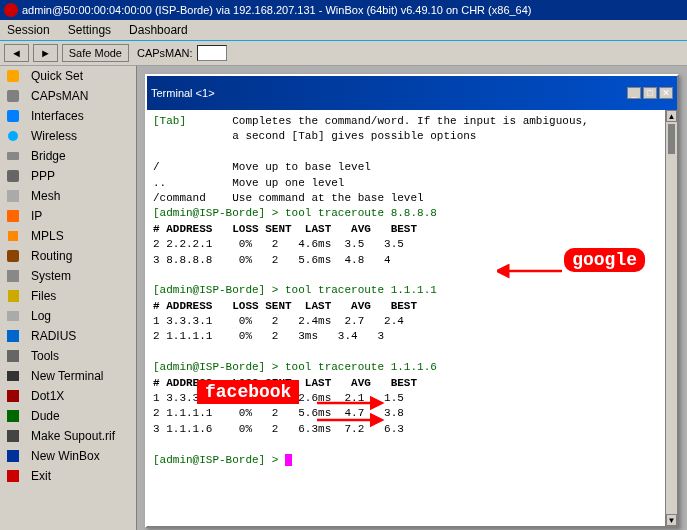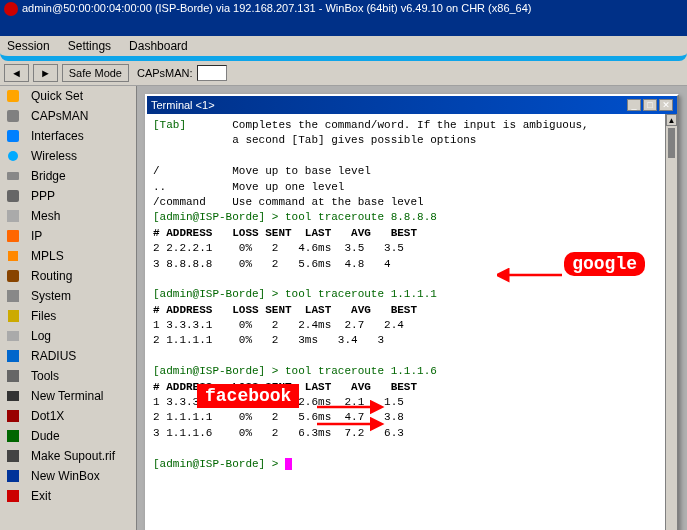--- a/index.html
+++ b/index.html
@@ -12,41 +12,40 @@
       overflow: hidden;
     }
 
     
     .title-bar {
       background: #003087;
       color: white;
       padding: 2px 4px;
       font-size: 11px;
       display: flex;
-      align-items: flex-start;
+      align-items: center;
       gap: 4px;
-      height: 36px;
+      height: 20px;
     }
     .title-bar-icon {
       width: 14px;
       height: 14px;
       background: #cc0000;
       border-radius: 50%;
       display: inline-block;
     }
 
     
     .menu-bar {
       background: #d4d0c8;
       padding: 2px 4px;
       display: flex;
       gap: 12px;
       font-size: 12px;
-      border-bottom: 5px solid #0ea5e9;
-      border-radius: 8px;
+      border-bottom: 1px solid #0ea5e9;
     }
     .menu-item {
       cursor: pointer;
       padding: 1px 3px;
     }
 
     
     .toolbar {
       background: #d4d0c8;
       padding: 3px 4px;
@@ -157,21 +156,21 @@
       flex-direction: column;
     }
     .terminal-titlebar {
       background: linear-gradient(to right, #003087, #0050cc);
       color: white;
       padding: 2px 4px;
       font-size: 11px;
       display: flex;
       align-items: center;
       justify-content: space-between;
-      height: 18px;
+      height: 34px;
     }
     .terminal-controls {
       display: flex;
       gap: 2px;
     }
     .terminal-btn {
       width: 14px;
       height: 12px;
       background: #d4d0c8;
       border: 1px solid #808080;

